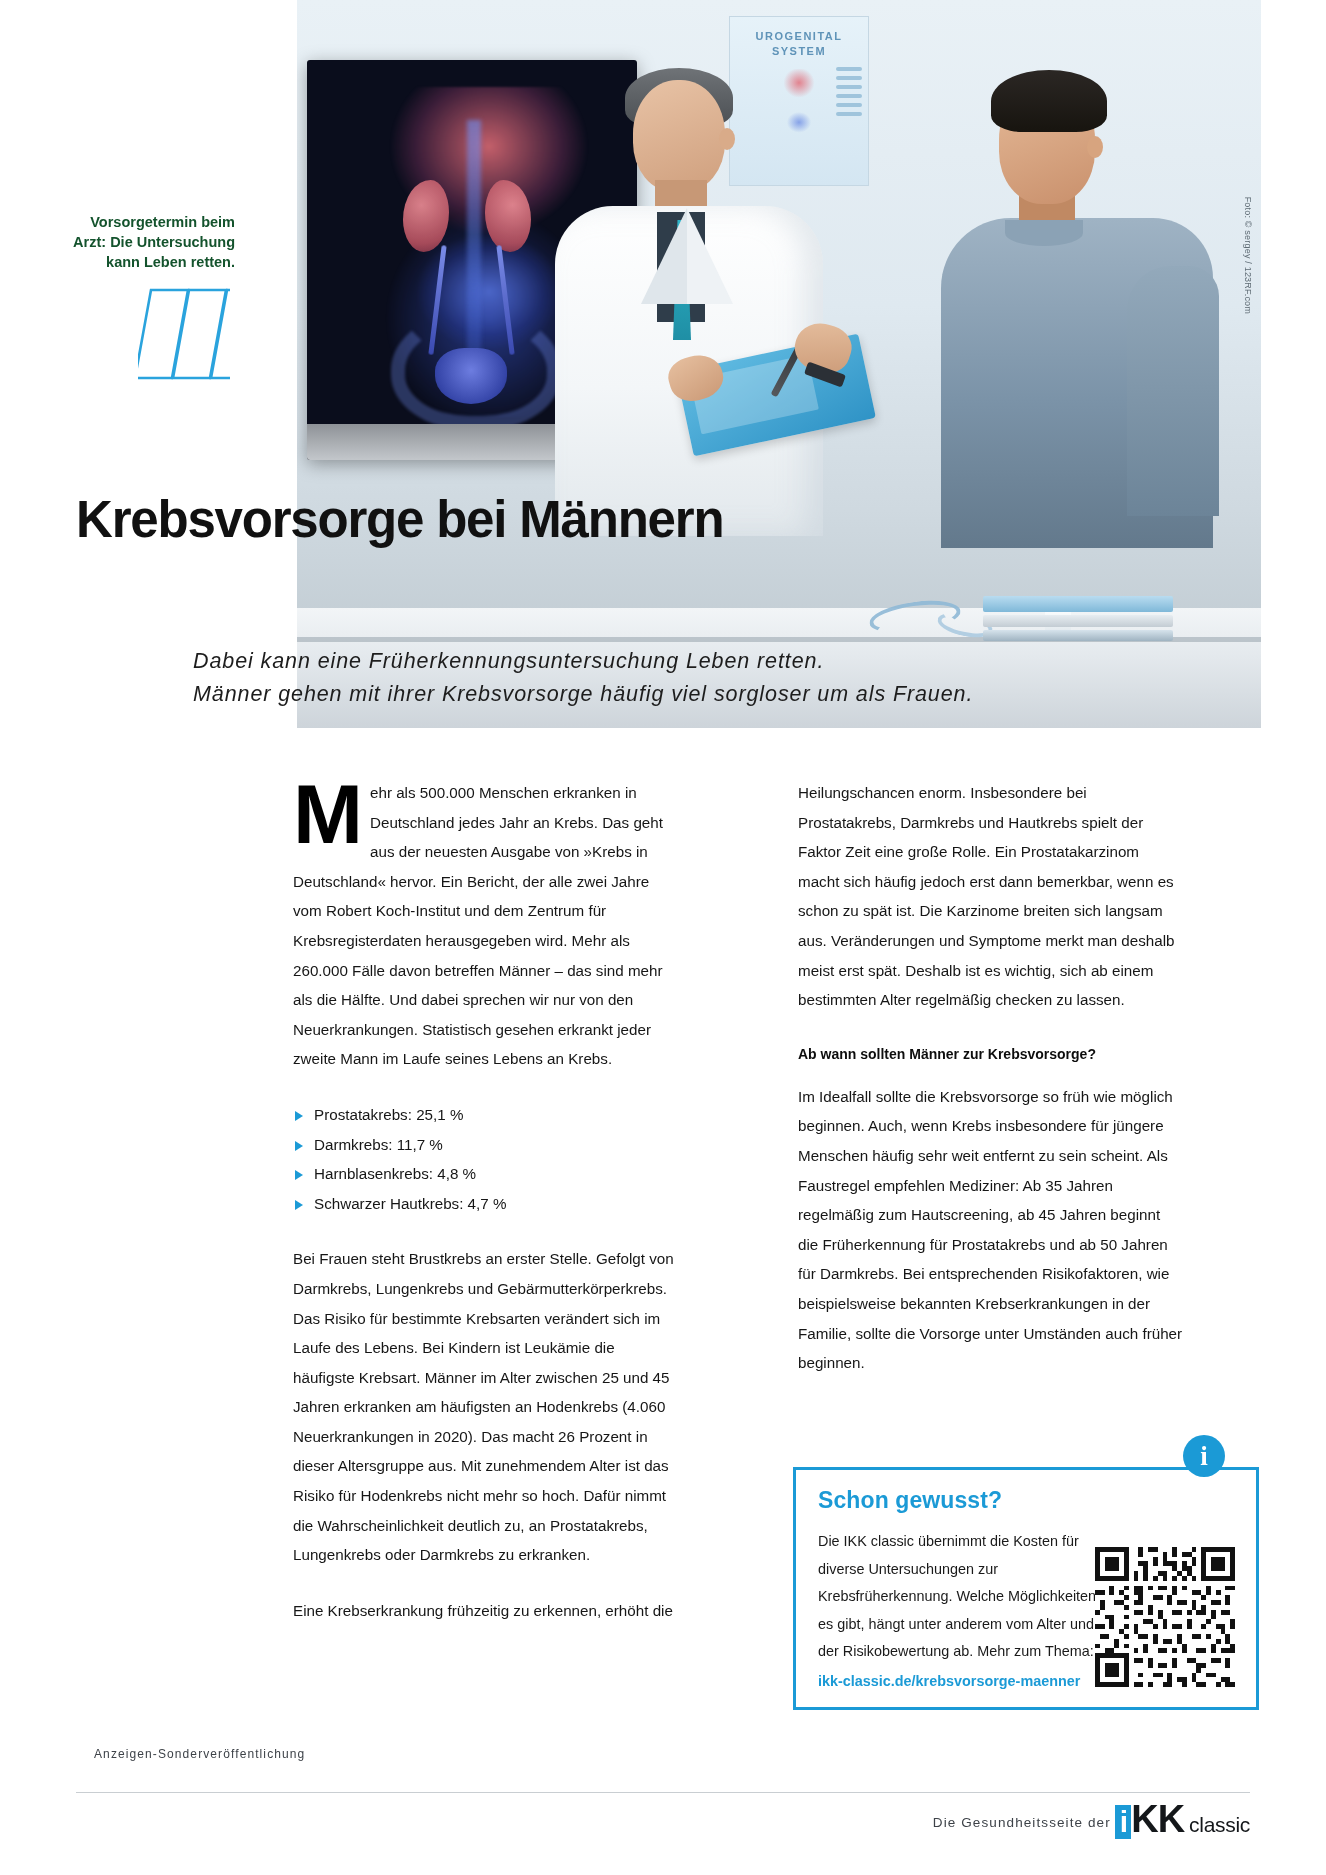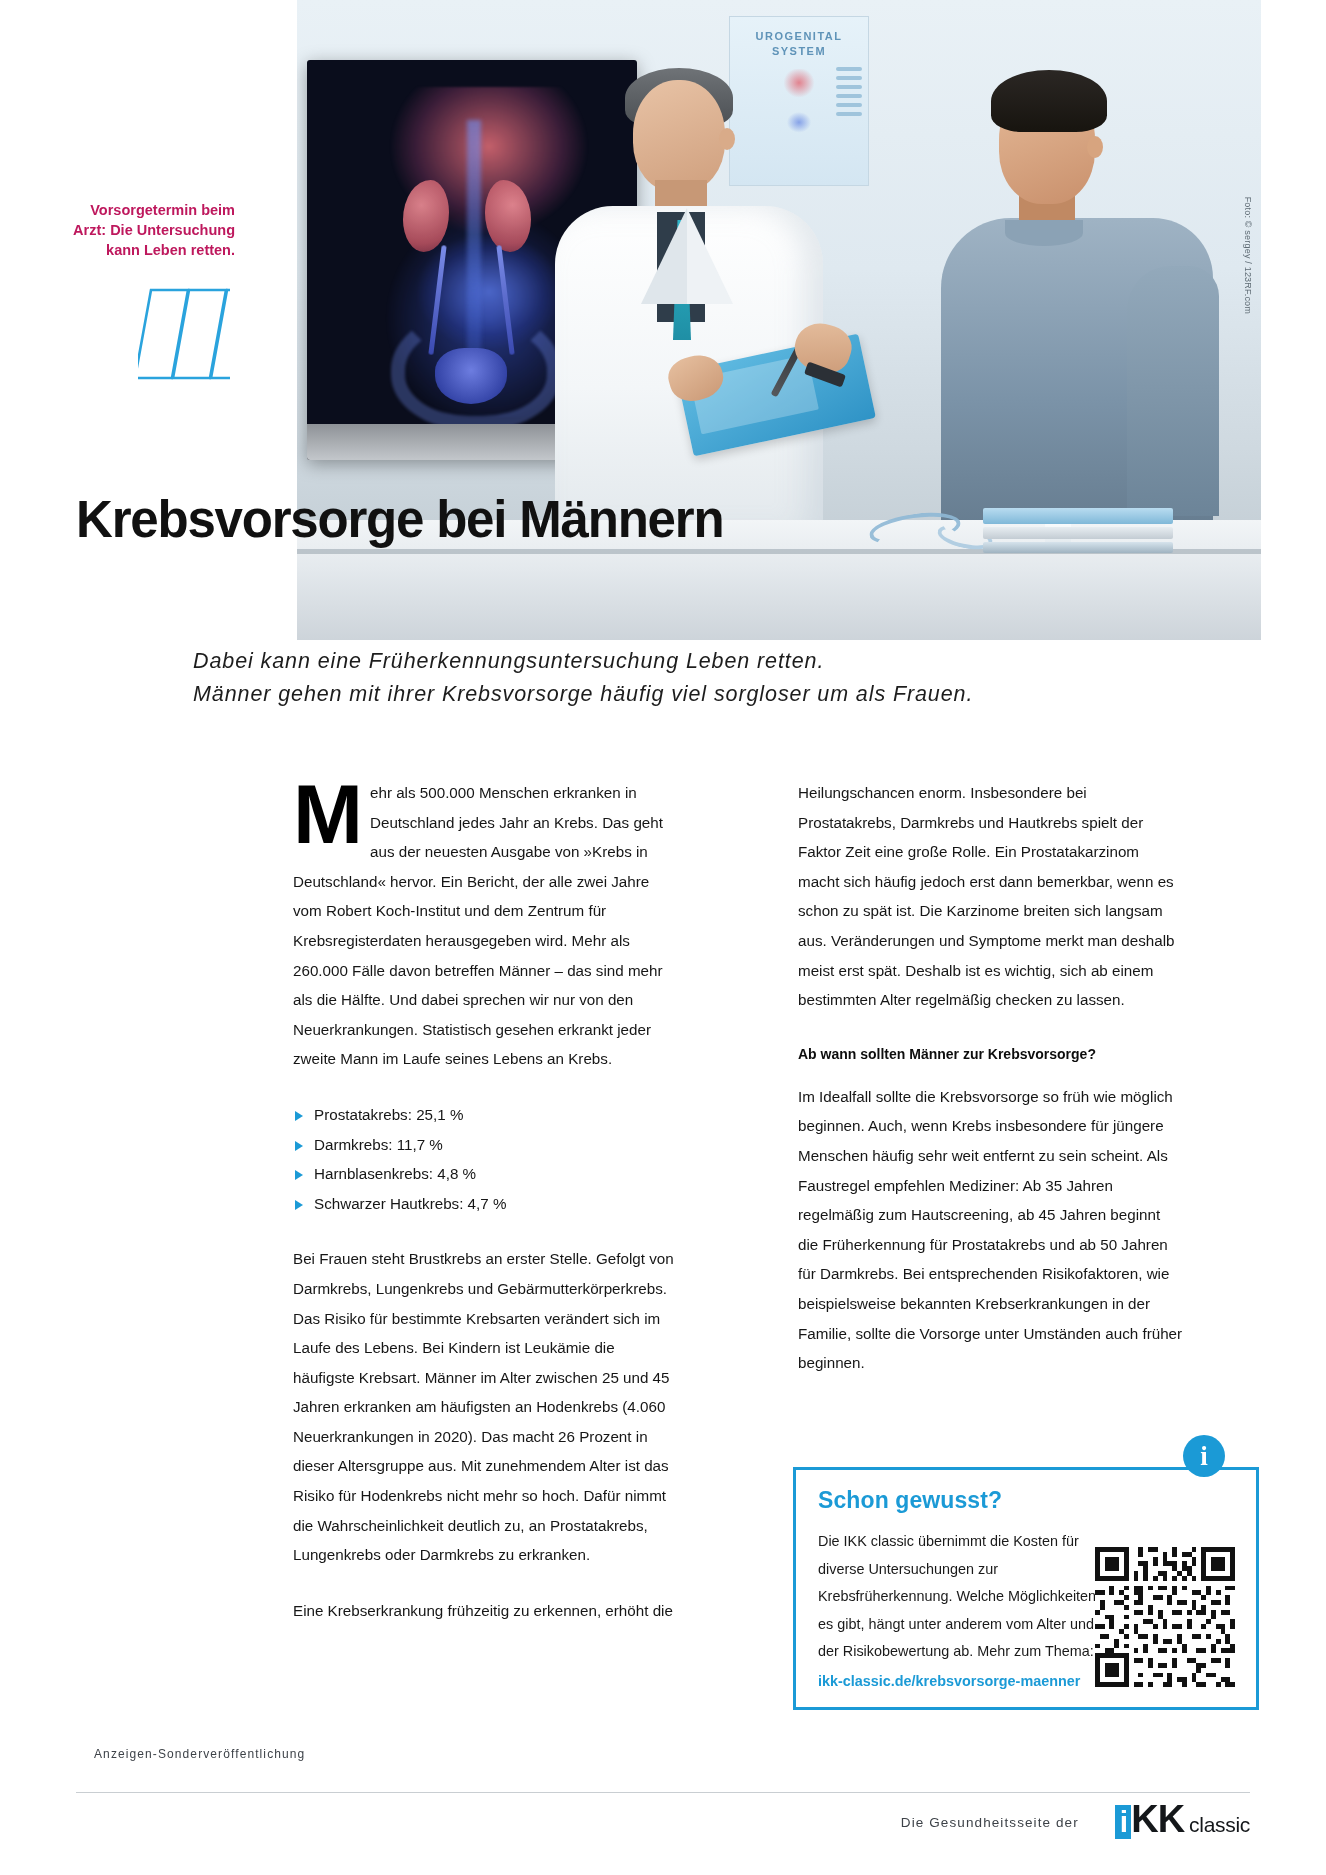--- a/index.html
+++ b/index.html
@@ -13,21 +13,21 @@
     position: relative;
     overflow: hidden;
   }
 
   
   .hero {
     position: absolute;
     left: 297px;
     top: 0;
     width: 964px;
-    height: 640px;
+    height: 728px;
     overflow: hidden;
     background: #7dd3fc;
   }
   .photo-bg {
     position: absolute;
     inset: 0;
     background:
       linear-gradient(180deg, #e9f1f6 0%, #dfe9f0 42%, #cfd9e0 70%, #b9c4cb 100%);
   }
   
@@ -326,27 +326,27 @@
     transform-origin: right top;
     font-size: 9px;
     color: #5e6b74;
     letter-spacing: .2px;
     white-space: nowrap;
   }
 
   
   .caption {
     position: absolute;
-    left: 60px; top: 200px;
+    left: 60px; top: 212px;
     width: 175px;
     text-align: right;
     font-size: 14.5px;
     line-height: 20px;
     font-weight: bold;
-    color: #be185d;
+    color: #14532d;
   }
   .chevrons {
     position: absolute;
     left: 138px; top: 286px;
     width: 92px; height: 96px;
   }
 
   
   .headline {
     position: absolute;
@@ -496,21 +496,21 @@
     left: 94px; top: 1747px;
     font-size: 12px;
     letter-spacing: 1.1px;
     color: #3d4248;
   }
   .footer-right {
     position: absolute;
     right: 76px; top: 1802px;
     display: flex;
     align-items: center;
-    gap: 36px;
+    gap: 4px;
   }
   .footer-right-label {
     font-size: 13.5px;
     letter-spacing: 1.1px;
     color: #3d4248;
   }
   .ikk-logo {
     display: flex;
     align-items: baseline;
     font-weight: bold;

